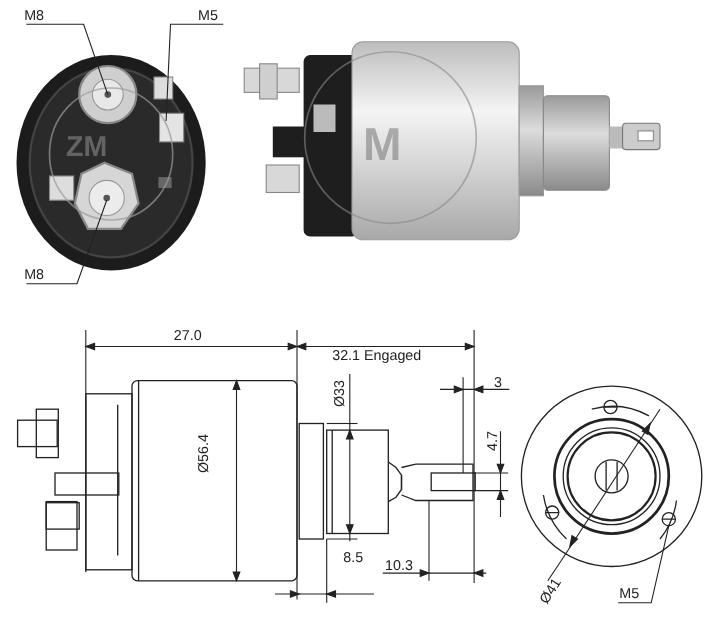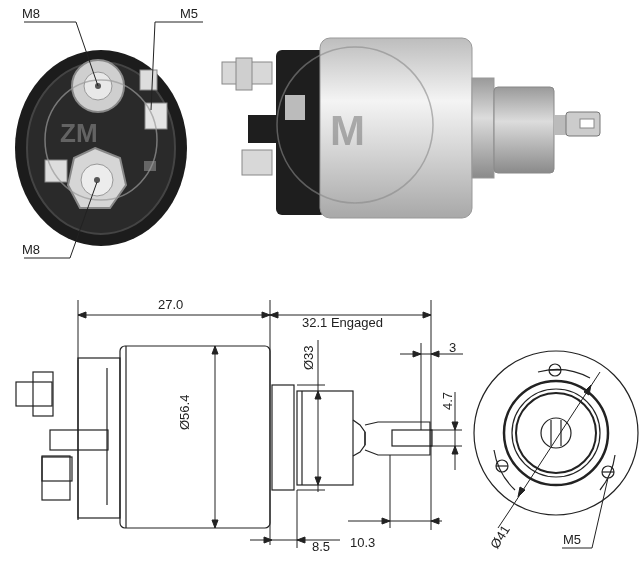--- a/index.html
+++ b/index.html
@@ -175,19 +175,19 @@
 </svg>
 
 <div class="lbl" style="left:22px;top:7px;">M8</div>
 <div class="lbl" style="left:180px;top:7px;">M5</div>
 <div class="lbl" style="left:22px;top:243px;">M8</div>
 
 <div class="lbl" style="left:158px;top:298px;">27.0</div>
 <div class="lbl" style="left:302px;top:297px;margin-top:19px;">32.1 Engaged</div>
 <div class="lbl" style="left:178px;top:430px;transform:rotate(-90deg);transform-origin:left top;">Ø56.4</div>
 <div class="lbl" style="left:302px;top:370px;transform:rotate(-90deg);transform-origin:left top;">Ø33</div>
-<div class="lbl" style="left:312px;top:540px;">8.5</div>
-<div class="lbl" style="left:350px;top:536px;">10.3</div>
+<div class="lbl" style="left:312px;top:500px;">8.5</div>
+<div class="lbl" style="left:350px;top:507px;">10.3</div>
 <div class="lbl" style="left:449px;top:341px;">3</div>
 <div class="lbl" style="left:441px;top:410px;transform:rotate(-90deg);transform-origin:left top;">4.7</div>
 
 <div class="lbl" style="left:488px;top:544px;transform:rotate(-58deg);transform-origin:left top;">Ø41</div>
 <div class="lbl" style="left:563px;top:533px;">M5</div>
 
 </body></html>

